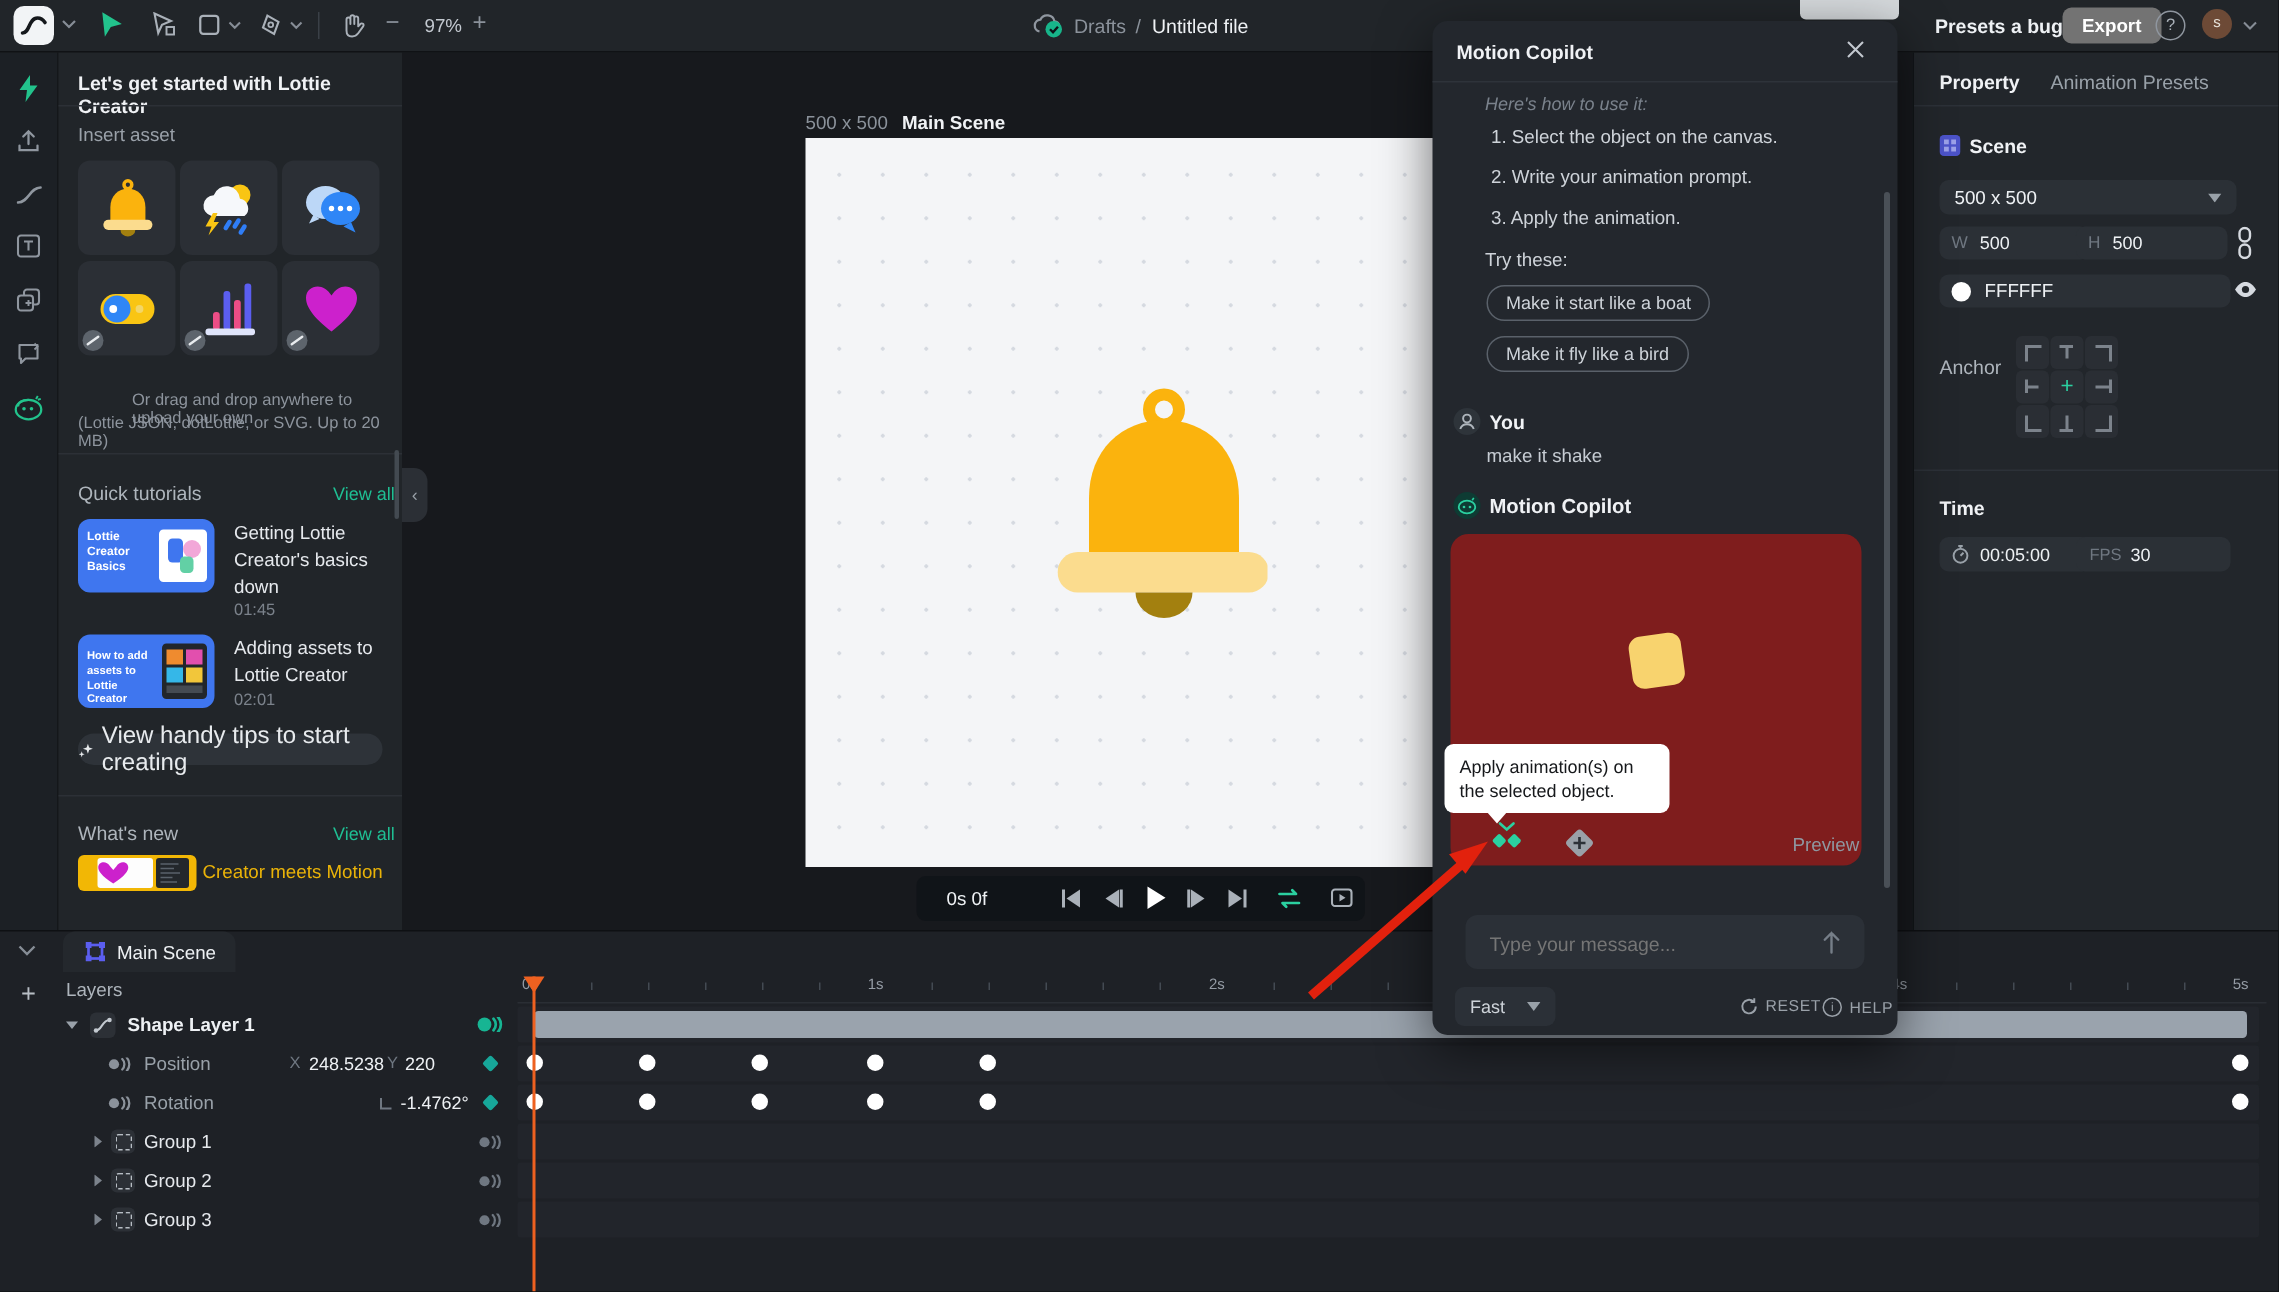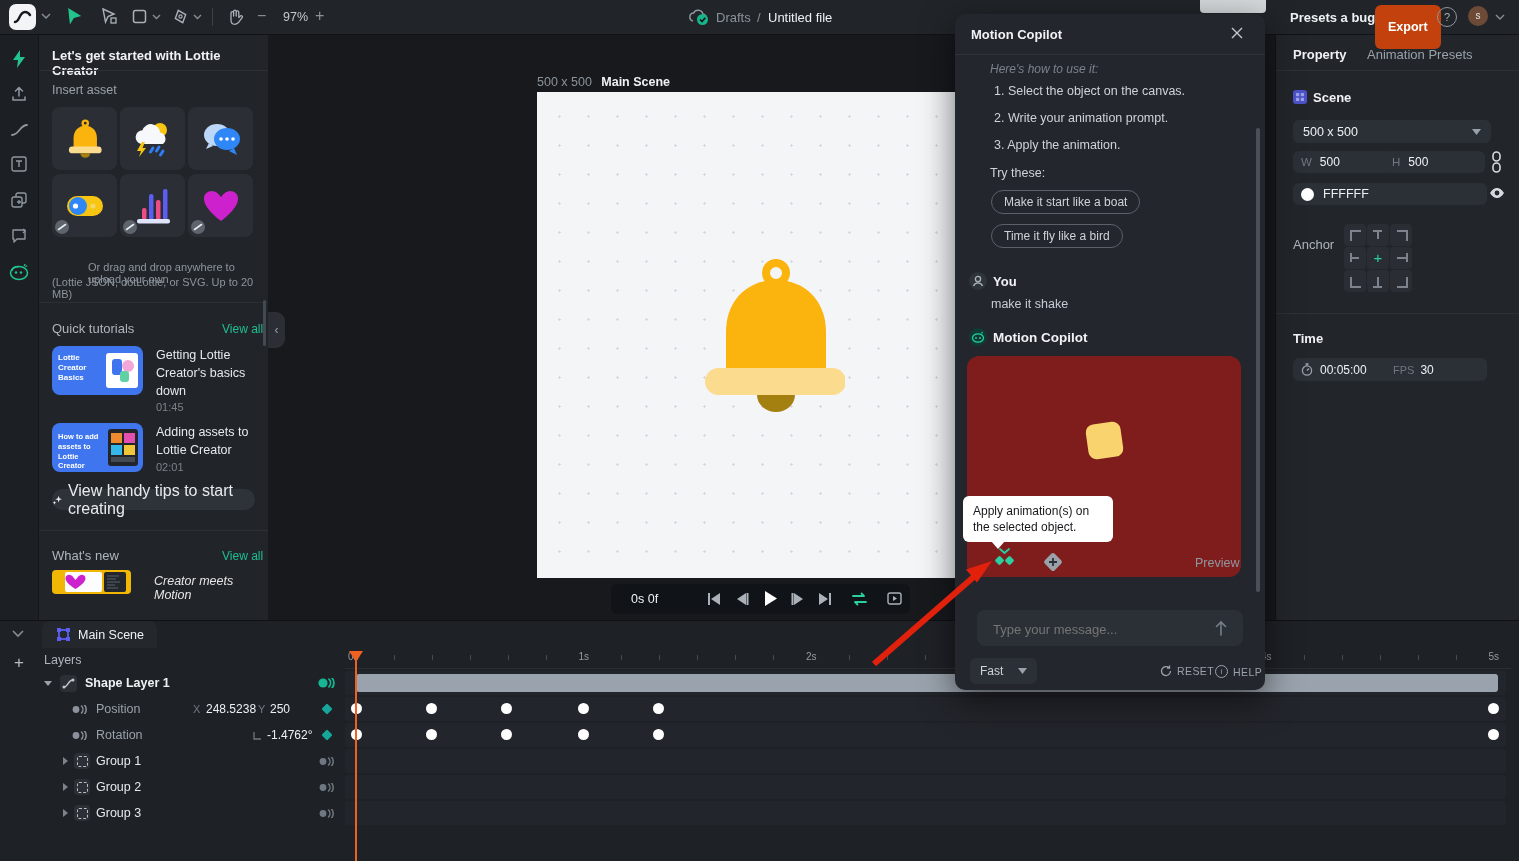--- a/index.html
+++ b/index.html
@@ -68,21 +68,21 @@
         <path d="M5 13 a4 4 0 0 1 .6-7.9 a5 5 0 0 1 9.4 1.2 a3.6 3.6 0 0 1 1.4 6.7" fill="none" stroke="#8f969f" stroke-width="1.5"></path>
         <circle cx="14.5" cy="11.5" r="5.5" fill="#17b58a"></circle>
         <polyline points="12,11.5 14,13.5 17.3,9.8" stroke="#0d1418" stroke-width="1.6" fill="none"></polyline>
       </svg>
     <div class="abs dim" style="left:716px;top:10px;font-size:13px;">Drafts</div>
     <div class="abs dim" style="left:757px;top:10px;font-size:13px;">/</div>
     <div class="abs" style="left:768px;top:10px;color:#eef1f4;font-size:13px;">Untitled file</div>
 
     <div class="abs" style="left:1200px;top:0px;width:66px;height:13px;background:#e9edf0;border-radius:0 0 4px 4px;opacity:.9;"></div>
     <div class="abs" style="left:1290px;top:10px;color:#eef1f4;font-size:13px;font-weight:bold;">Presets a bug</div>
-    <div class="abs" style="left:1375px;top:5px;background:#c2410c;color:#fff;font-weight:bold;font-size:12.5px;padding:15px 13px;border-radius:6px;">Export</div>
+    <div class="abs" style="left:1375px;top:5px;background:#737373;color:#fff;font-weight:bold;font-size:12.5px;padding:5px 13px;border-radius:6px;">Export</div>
     <div class="abs" style="left:1437px;top:7px;width:18px;height:18px;border:1.4px solid #8f969f;border-radius:50%;color:#aab1b9;text-align:center;line-height:18px;font-size:11px;">?</div>
     <div class="abs" style="left:1468px;top:6px;width:20px;height:20px;background:#6d4a36;border-radius:50%;color:#e8e2da;text-align:center;line-height:20px;font-size:10px;">s</div>
     <svg class="abs" style="left:1495px;top:14px;" width="10" height="7" viewBox="0 0 10 7">
         <polyline points="1,1 5,5 9,1" stroke="#868d96" stroke-width="1.4" fill="none"></polyline>
       </svg>
   </div>
 
   <div class="abs" style="left:0;top:34px;width:38px;height:586px;background:#1c2025;border-right:1px solid #14171a;">
     <svg class="abs" style="left:11px;top:16px;" width="16" height="18" viewBox="0 0 16 18">
         <polygon points="9,0 2,10 7,10 6,18 14,7 9,7" fill="#22c38c"></polygon>
@@ -239,21 +239,21 @@
           <svg width="37" height="20" viewBox="0 0 37 20">
             <path d="M18 17 C10 12 8 8.5 8 6.2 C8 4 9.8 2.8 11.6 2.8 C13 2.8 14.8 3.7 16 5.6 L18 8 L20 5.6 C21.2 3.7 23 2.8 24.4 2.8 C26.2 2.8 28 4 28 6.2 C28 8.5 26 12 18 17 Z" fill="#cc21cc" transform="translate(-7.5 0)"></path>
           </svg>
         </div>
       <div class="abs" style="left:52px;top:2px;width:22px;height:20px;background:#23272c;border-radius:2px;">
           <svg width="22" height="20" viewBox="0 0 22 20">
             <path d="M3 4 h12 M3 7 h9 M3 10 h13 M3 13 h8 M3 16 h11" stroke="#5a626b" stroke-width="1"></path>
           </svg>
         </div>
     </div>
-    <div class="abs" style="left:115px;top:540px;font-size:12.5px;color:#e5e5e5;font-style:italic;">Creator meets Motion</div>
+    <div class="abs" style="left:96px;top:540px;font-size:12.5px;color:#eab308;">Creator meets Motion</div>
 
     <div class="abs" style="left:224px;top:266px;width:3px;height:46px;background:#434a51;border-radius:2px;"></div>
   </div>
   <div class="abs" style="left:268px;top:312px;width:17px;height:36px;background:#2b2f35;border-radius:0 9px 9px 0;color:#99a0a8;font-size:12px;display:flex;align-items:center;justify-content:center;z-index:5;">‹</div>
 
   <div class="abs" style="left:268px;top:34px;width:1007px;height:586px;background:#17191d;">
     <div class="abs" style="left:269px;top:41px;">
       <span class="dim" style="font-size:12.5px;">500 x 500</span>
       <span class="bold" style="font-size:12.5px;color:#f0f2f5;margin-left:6px;">Main Scene</span>
     </div>
@@ -486,21 +486,21 @@
 
     <div class="abs row" style="left:40px;top:76px;height:24px;width:300px;">
       <svg class="abs" style="left:32px;top:8px;" width="16" height="9" viewBox="0 0 16 9">
           <circle cx="4" cy="4.5" r="3.4" fill="#8b929b"></circle>
           <path d="M9.5 1 a5 5 0 0 1 0 7 M12.5 0 a6.8 6.8 0 0 1 0 9" stroke="#8b929b" stroke-width="1.5" fill="none" stroke-linecap="round"></path>
         </svg>
       <span class="abs" style="left:56px;font-size:12.5px;color:#99a1a9;">Position</span>
       <span class="abs dimmer" style="left:153px;font-size:11px;">X</span>
       <span class="abs" style="left:166px;font-size:12px;color:#eef1f4;">248.5238</span>
       <span class="abs dimmer" style="left:218px;font-size:11px;">Y</span>
-      <span class="abs" style="left:230px;font-size:12px;color:#eef1f4;">250</span>
+      <span class="abs" style="left:230px;font-size:12px;color:#eef1f4;">220</span>
       <svg class="abs" style="left:280px;top:5px;" width="14" height="14" viewBox="0 0 14 14">
           <rect x="3" y="3" width="8" height="8" rx="1.5" fill="#17a79a" transform="rotate(45 7 7)"></rect>
         </svg>
     </div>
 
     <div class="abs row" style="left:40px;top:102px;height:24px;width:300px;">
       <svg class="abs" style="left:32px;top:8px;" width="16" height="9" viewBox="0 0 16 9">
           <circle cx="4" cy="4.5" r="3.4" fill="#8b929b"></circle>
           <path d="M9.5 1 a5 5 0 0 1 0 7 M12.5 0 a6.8 6.8 0 0 1 0 9" stroke="#8b929b" stroke-width="1.5" fill="none" stroke-linecap="round"></path>
         </svg>
@@ -565,21 +565,21 @@
         <path d="M1 1 L11 11 M11 1 L1 11" stroke="#c3c9d0" stroke-width="1.4"></path>
       </svg>
     <div class="abs" style="left:0;top:40px;width:310px;height:1px;background:#2e333a;"></div>
 
     <div class="abs" style="left:35px;top:48px;font-size:12px;font-style:italic;color:#7a828c;">Here's how to use it:</div>
     <div class="abs" style="left:39px;top:70px;font-size:12.5px;color:#ced3d9;">1. Select the object on the canvas.</div>
     <div class="abs" style="left:39px;top:97px;font-size:12.5px;color:#ced3d9;">2. Write your animation prompt.</div>
     <div class="abs" style="left:39px;top:124px;font-size:12.5px;color:#ced3d9;">3. Apply the animation.</div>
     <div class="abs" style="left:35px;top:152px;font-size:12.5px;color:#ced3d9;">Try these:</div>
     <div class="chip abs" style="left:36px;top:176px;">Make it start like a boat</div>
-    <div class="chip abs" style="left:36px;top:210px;">Time it fly like a bird</div>
+    <div class="chip abs" style="left:36px;top:210px;">Make it fly like a bird</div>
 
     <div class="abs" style="left:14px;top:258px;width:18px;height:18px;background:#2e343a;border-radius:50%;">
         <svg width="18" height="18" viewBox="0 0 18 18">
           <circle cx="9" cy="7" r="2.6" fill="none" stroke="#aeb5bc" stroke-width="1.3"></circle>
           <path d="M4.5 14 a4.8 4.8 0 0 1 9 0" fill="none" stroke="#aeb5bc" stroke-width="1.3"></path>
         </svg>
       </div>
     <div class="abs bold" style="left:38px;top:260px;font-size:13px;color:#f0f2f5;">You</div>
     <div class="abs" style="left:36px;top:283px;font-size:12.5px;color:#c6ccd3;">make it shake</div>
 

